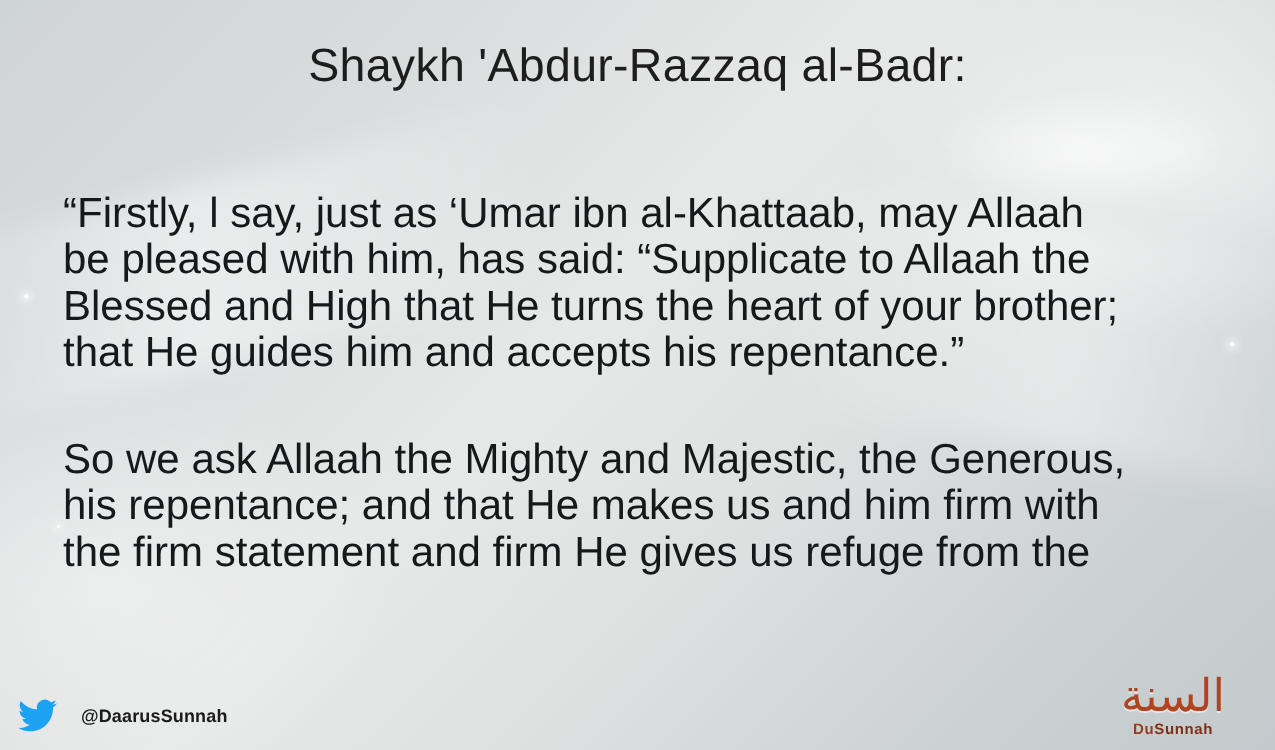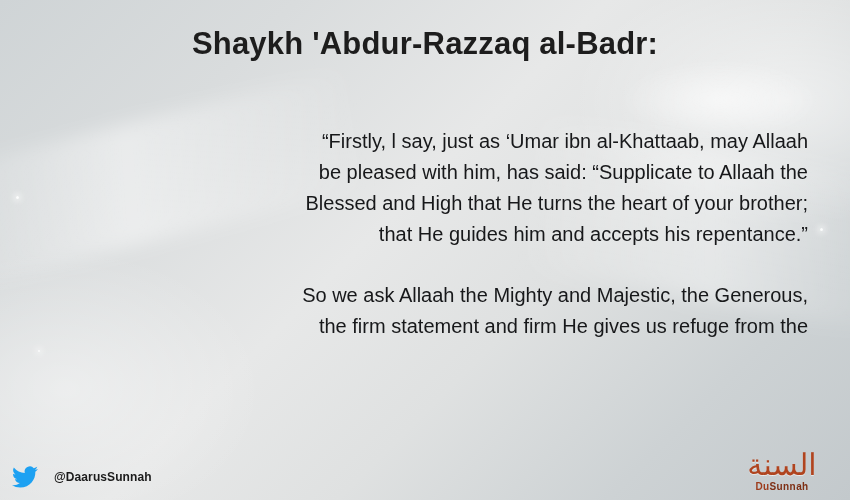--- a/index.html
+++ b/index.html
@@ -54,36 +54,36 @@
     border-radius: 50%;
     box-shadow: 0 0 6px 2px rgba(255,255,255,0.7);
   }
   .title {
     position: absolute;
     top: 26px;
     left: 0;
     right: 0;
     text-align: center;
     font-size: 31px;
-    font-weight: bold;
+    font-weight: normal;
     color: #1d1d1d;
     letter-spacing: 0.2px;
   }
   .body-text {
     position: absolute;
     top: 126px;
     left: 42px;
     right: 42px;
-    text-align: right;
+    text-align: left;
     color: #17181a;
-    font-size: 20px;
+    font-size: 28px;
     line-height: 31px;
   }
   .para + .para {
-    margin-top: 30px;
+    margin-top: 40px;
   }
   .para .line {
     display: block;
     white-space: nowrap;
   }
   .footer-left {
     position: absolute;
     left: 10px;
     bottom: 10px;
     display: flex;
@@ -141,20 +141,21 @@
 
   <div class="body-text">
     <div class="para">
       <span class="line">“Firstly, l say, just as ‘Umar ibn al-Khattaab, may Allaah</span>
       <span class="line">be pleased with him, has said: “Supplicate to Allaah the</span>
       <span class="line">Blessed and High that He turns the heart of your brother;</span>
       <span class="line">that He guides him and accepts his repentance.”</span>
     </div>
     <div class="para">
       <span class="line">So we ask Allaah the Mighty and Majestic, the Generous,</span>
+      <span class="line">his repentance; and that He makes us and him firm with</span>
       <span class="line">the firm statement and firm He gives us refuge from the</span>
     </div>
   </div>
 
   <div class="footer-left">
     <span>
       <svg class="bird" width="30" height="26" viewBox="0 0 24 24" aria-hidden="true">
         <path fill="#1da1f2" d="M23.95 4.57a10 10 0 0 1-2.82.78 4.96 4.96 0 0 0 2.16-2.72c-.95.56-2 .96-3.13 1.2a4.92 4.92 0 0 0-8.39 4.49A13.98 13.98 0 0 1 1.67 3.15a4.93 4.93 0 0 0 1.52 6.57 4.9 4.9 0 0 1-2.23-.61v.06a4.93 4.93 0 0 0 3.95 4.83 4.9 4.9 0 0 1-2.22.08 4.93 4.93 0 0 0 4.6 3.42A9.87 9.87 0 0 1 0 19.54a13.94 13.94 0 0 0 7.55 2.21c9.14 0 14.31-7.72 14-14.64a9.94 9.94 0 0 0 2.4-2.54z"></path>
       </svg>
     </span>

